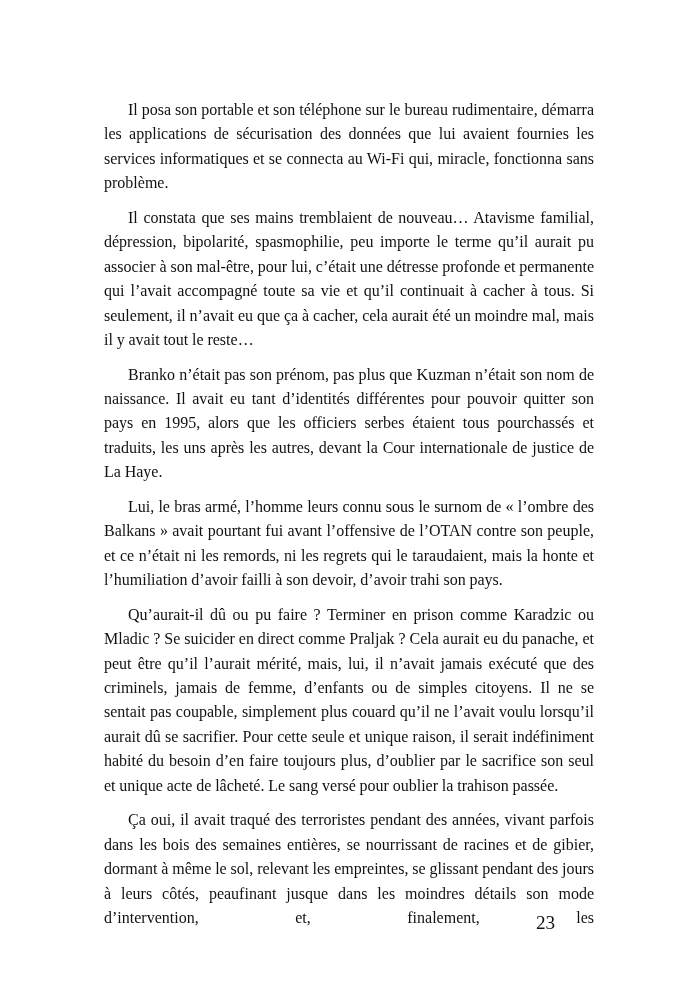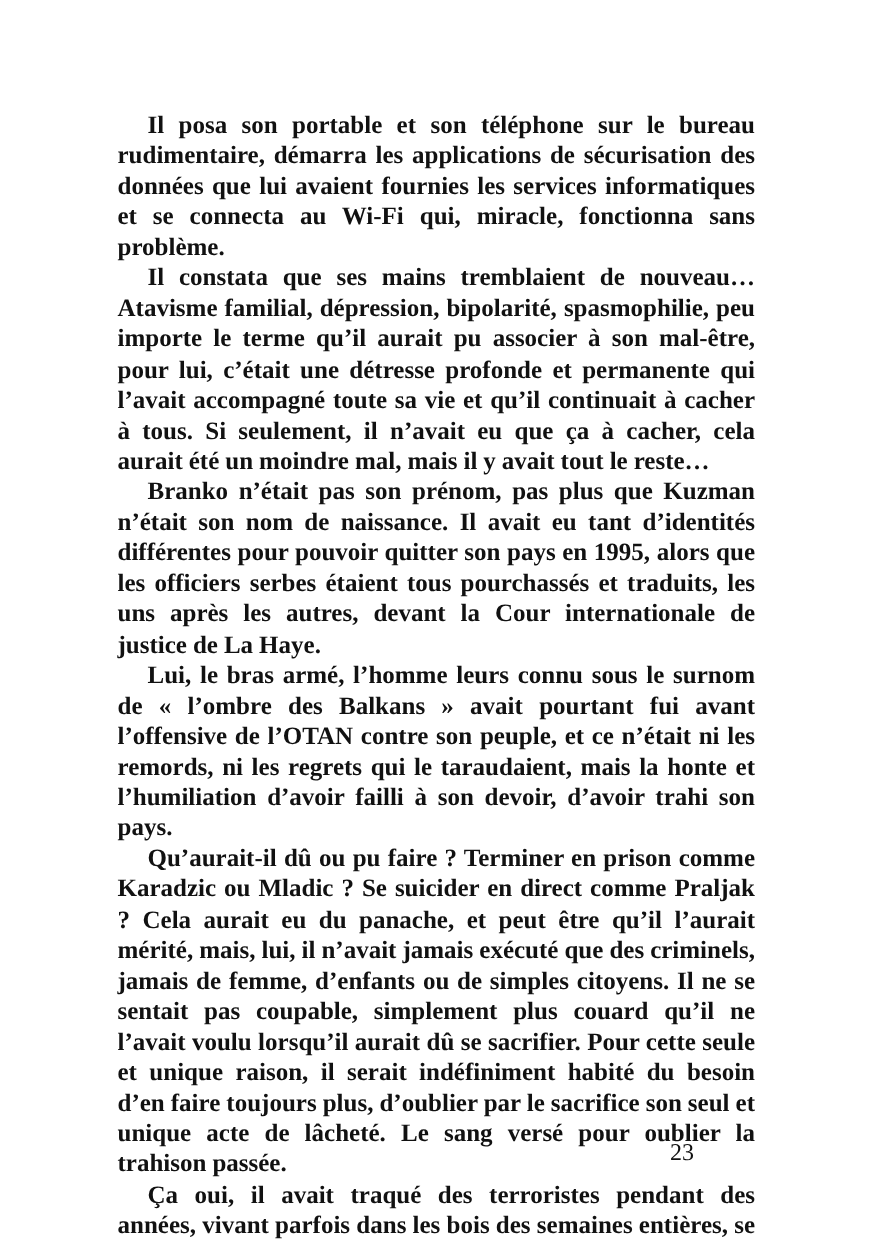--- a/index.html
+++ b/index.html
@@ -15,28 +15,27 @@
       font-family: "Liberation Serif", "DejaVu Serif", serif;
       color: #111111;
     }
     .page {
       position: absolute;
       left: 94px;
       top: 88px;
       width: 510px;
     }
     .para {
-      margin: 0;
-      font-size: 20px;
+      margin: 10px;
+      font-size: 16px;
       line-height: 24.45px;
       text-align: justify;
       text-indent: 24px;
       hyphens: none;
       word-spacing: -0.2px;
-      font-weight: bold;
     }
     .page-number {
       position: absolute;
       left: 536px;
       top: 911px;
       width: 44px;
       text-align: left;
       font-size: 19.2px;
       line-height: 24px;
     }

